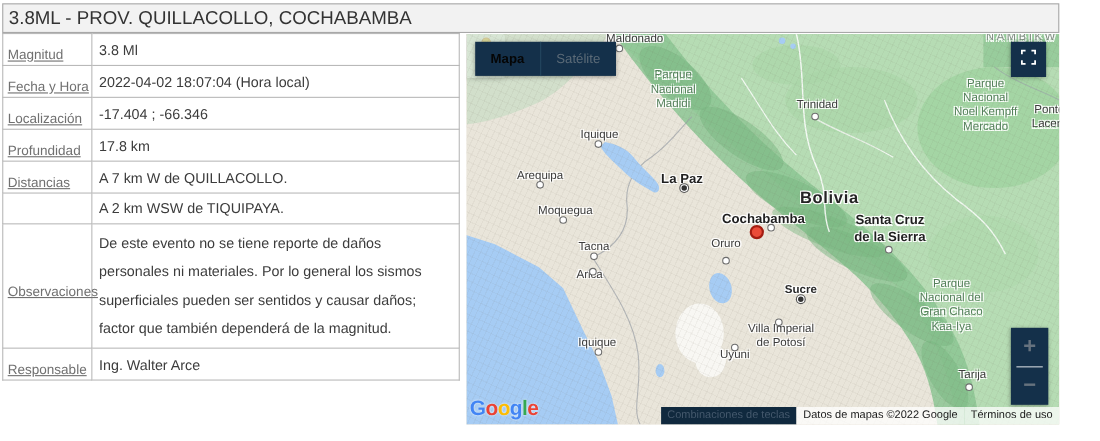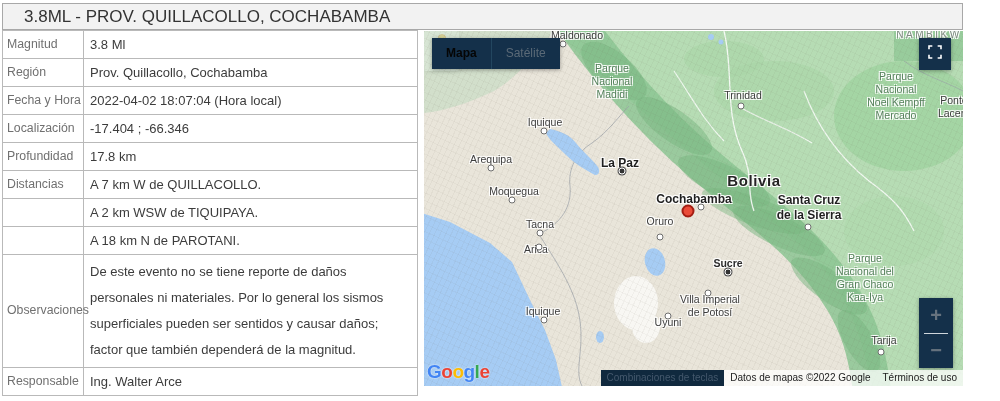--- a/index.html
+++ b/index.html
@@ -1,26 +1,26 @@
 <!DOCTYPE html>
 <html><head>
 <meta charset="utf-8">
 <style>
   html,body{margin:0;padding:0;background:#fff;}
   .screen{position:relative;width:1000px;height:401px;background:#fff;overflow:hidden;
           font-family:"Liberation Sans",sans-serif;}
   
   .title-bar{position:absolute;left:2px;top:3px;width:961px;height:27px;box-sizing:border-box;
              background:#f2f2f2;border:1px solid #a8a8a8;font-size:17px;line-height:25px;
-             padding-left:21px;color:#333;}
+             padding-left:5px;color:#333;}
   
   table.info{position:absolute;left:2px;top:30px;width:416px;border-collapse:collapse;
              font-size:13px;color:#3c3c3c;}
   table.info td{border:1px solid #b9b9b9;padding:2px 6px;vertical-align:middle;}
-  table.info td.lbl{width:74px;max-width:74px;color:#707070;font-size:12.3px;padding:0 2px 2px 4px;}
+  table.info td.lbl{width:74px;max-width:74px;color:#707070;font-size:12.3px;padding:12px 2px 2px 4px;text-decoration:underline;}
   table.info tr{height:28px;}
   table.info tr.tall{height:104px;}
   table.info tr.tall td.val{line-height:26px;padding:4px 10px 4px 6px;}
   
   .map{position:absolute;left:424px;top:31px;width:539px;height:355px;overflow:hidden;
        background:#e9e5da;}
   .map svg.terrain{position:absolute;left:0;top:0;}
   .noise{position:absolute;inset:0;pointer-events:none;
      background:repeating-linear-gradient(115deg,rgba(110,100,85,.06) 0 1px,transparent 1px 5px),
                 repeating-linear-gradient(25deg,rgba(110,100,85,.05) 0 1px,transparent 1px 7px);}
@@ -68,46 +68,38 @@
 
   <div class="title-bar">3.8ML - PROV. QUILLACOLLO, COCHABAMBA</div>
 
   <table class="info">
     <tbody>
         <tr>
           <td class="lbl">Magnitud</td>
           <td class="val">3.8 Ml</td>
         </tr>
         <tr>
-          <td class="lbl">Región</td>
-          <td class="val">Prov. Quillacollo, Cochabamba</td>
-        </tr>
-        <tr>
           <td class="lbl">Fecha y Hora</td>
           <td class="val">2022-04-02 18:07:04 (Hora local)</td>
         </tr>
         <tr>
           <td class="lbl">Localización</td>
           <td class="val">-17.404 ; -66.346</td>
         </tr>
         <tr>
           <td class="lbl">Profundidad</td>
           <td class="val">17.8 km</td>
         </tr>
         <tr>
           <td class="lbl">Distancias</td>
           <td class="val">A 7 km W de QUILLACOLLO.</td>
         </tr>
         <tr>
           <td class="lbl"></td>
           <td class="val">A 2 km WSW de TIQUIPAYA.</td>
-        </tr>
-        <tr>
-          <td class="lbl"></td>
-          <td class="val">A 18 km N de PAROTANI.</td>
         </tr>
         <tr class="tall">
           <td class="lbl">Observaciones</td>
           <td class="val">De este evento no se tiene reporte de daños personales ni materiales. Por lo general los sismos superficiales pueden ser sentidos y causar daños; factor que también dependerá de la magnitud.</td>
         </tr>
         <tr>
           <td class="lbl">Responsable</td>
           <td class="val">Ing. Walter Arce</td>
         </tr>
       </tbody>

